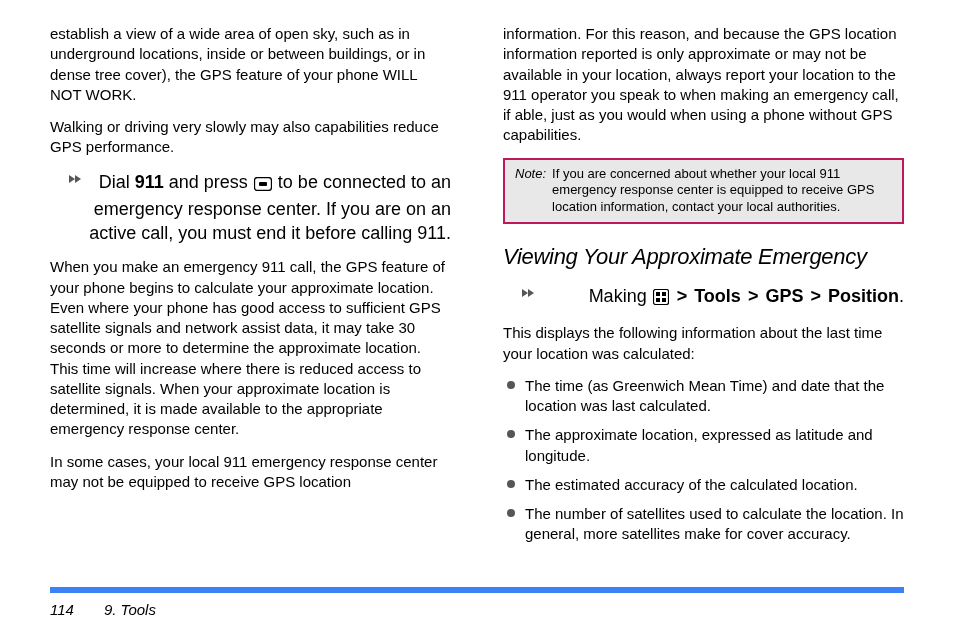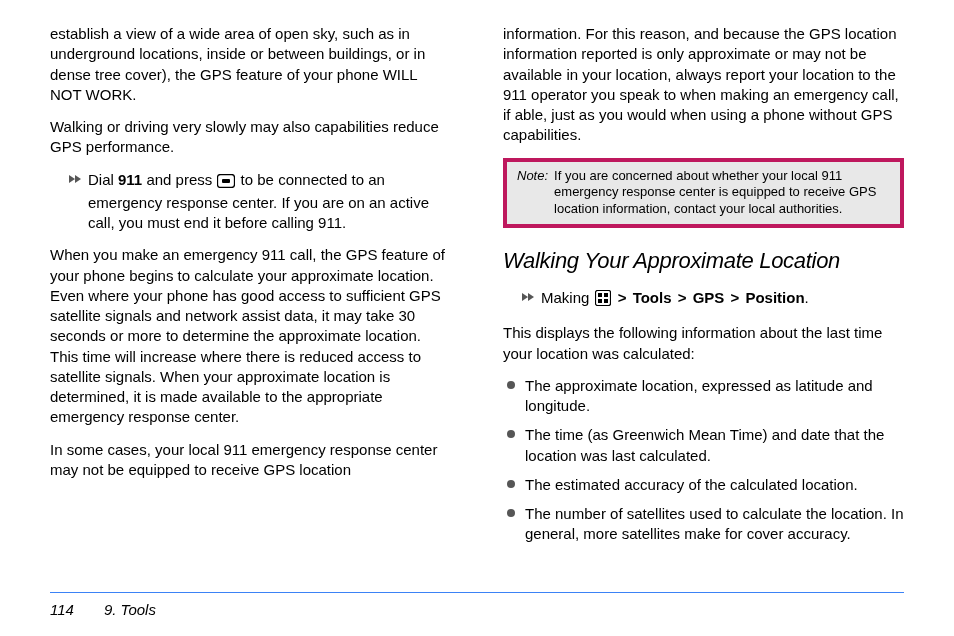--- a/index.html
+++ b/index.html
@@ -47,34 +47,35 @@
     }
     .arrow-marker {
       flex-shrink: 0;
       width: 20px;
       margin-top: 3px;
     }
     .arrow-marker svg {
       display: block;
     }
     .step-text {
-      font-size: 15px;
+      font-size: 18px;
       line-height: 1.35;
       flex: 1;
+      text-align: right;
     }
     .bold {
       font-weight: bold;
     }
     .inline-icon {
       display: inline-block;
       vertical-align: -3px;
       margin: 0 1px;
     }
     .note-box {
-      border: 4px solid #be185d;
+      border: 2px solid #be185d;
       background: #e8e8e8;
       padding: 6px 10px 6px 10px;
       margin-bottom: 14px;
       font-size: 13px;
       line-height: 1.3;
       display: flex;
     }
     .note-label {
       font-style: italic;
       font-weight: 400;
@@ -110,21 +111,21 @@
       line-height: 1.35;
       flex: 1;
     }
     .footer {
       position: absolute;
       bottom: 18px;
       left: 50px;
       right: 50px;
     }
     .footer-line {
-      border-top: 1px solid #3b82f6;
+      border-top: 6px solid #3b82f6;
       padding-top: 8px;
       font-style: italic;
       font-size: 15px;
     }
     .page-num {
       display: inline-block;
       margin-right: 30px;
     }
     .breadcrumb-sep {
       font-weight: bold;
@@ -155,46 +156,46 @@
     <p class="body-text">When you make an emergency 911 call, the GPS feature of your phone begins to calculate your approximate location. Even where your phone has good access to sufficient GPS satellite signals and network assist data, it may take 30 seconds or more to determine the approximate location. This time will increase where there is reduced access to satellite signals. When your approximate location is determined, it is made available to the appropriate emergency response center.</p>
     <p class="body-text">In some cases, your local 911 emergency response center may not be equipped to receive GPS location</p>
   </div>
 
   <div class="col">
     <p class="body-text">information. For this reason, and because the GPS location information reported is only approximate or may not be available in your location, always report your location to the 911 operator you speak to when making an emergency call, if able, just as you would when using a phone without GPS capabilities.</p>
     <div class="note-box">
       <span class="note-label">Note:</span>
       <span class="note-content">If you are concerned about whether your local 911 emergency response center is equipped to receive GPS location information, contact your local authorities.</span>
     </div>
-    <h2 class="heading">Walking Your Approximate Location</h2>
+    <h2 class="heading">Viewing Your Approximate Emergency</h2>
     <div class="step-row">
       <span class="arrow-marker">
         <svg width="14" height="12" viewBox="0 0 14 12">
             <path d="M1 2 L7 6 L1 10 Z M7 2 L13 6 L7 10 Z" fill="#565656"></path>
           </svg>
       </span>
       <span class="step-text">
         <span>Making </span><span class="inline-icon"><svg width="16" height="16" viewBox="0 0 16 16">
               <rect x="0.5" y="0.5" width="15" height="15" rx="2" fill="none" stroke="#000" stroke-width="1.2"></rect>
               <rect x="3" y="3" width="4" height="4" fill="#000"></rect>
               <rect x="9" y="3" width="4" height="4" fill="#000"></rect>
               <rect x="3" y="9" width="4" height="4" fill="#000"></rect>
               <rect x="9" y="9" width="4" height="4" fill="#000"></rect>
             </svg></span> <span class="bold breadcrumb-sep">&gt;</span> <span class="bold">Tools</span> <span class="bold breadcrumb-sep">&gt;</span> <span class="bold">GPS</span> <span class="bold breadcrumb-sep">&gt;</span> <span class="bold">Position</span><span>.</span>
       </span>
     </div>
     <p class="body-text">This displays the following information about the last time your location was calculated:</p>
     <div class="bullet-list">
       <div class="bullet-row">
         <span class="bullet-dot"></span>
+        <span class="bullet-text">The time (as Greenwich Mean Time) and date that the location was last calculated.</span>
+      </div>
+      <div class="bullet-row">
+        <span class="bullet-dot"></span>
         <span class="bullet-text">The approximate location, expressed as latitude and longitude.</span>
-      </div>
-      <div class="bullet-row">
-        <span class="bullet-dot"></span>
-        <span class="bullet-text">The time (as Greenwich Mean Time) and date that the location was last calculated.</span>
       </div>
       <div class="bullet-row">
         <span class="bullet-dot"></span>
         <span class="bullet-text">The estimated accuracy of the calculated location.</span>
       </div>
       <div class="bullet-row">
         <span class="bullet-dot"></span>
         <span class="bullet-text">The number of satellites used to calculate the location. In general, more satellites make for cover accuracy.</span>
       </div>
     </div>

